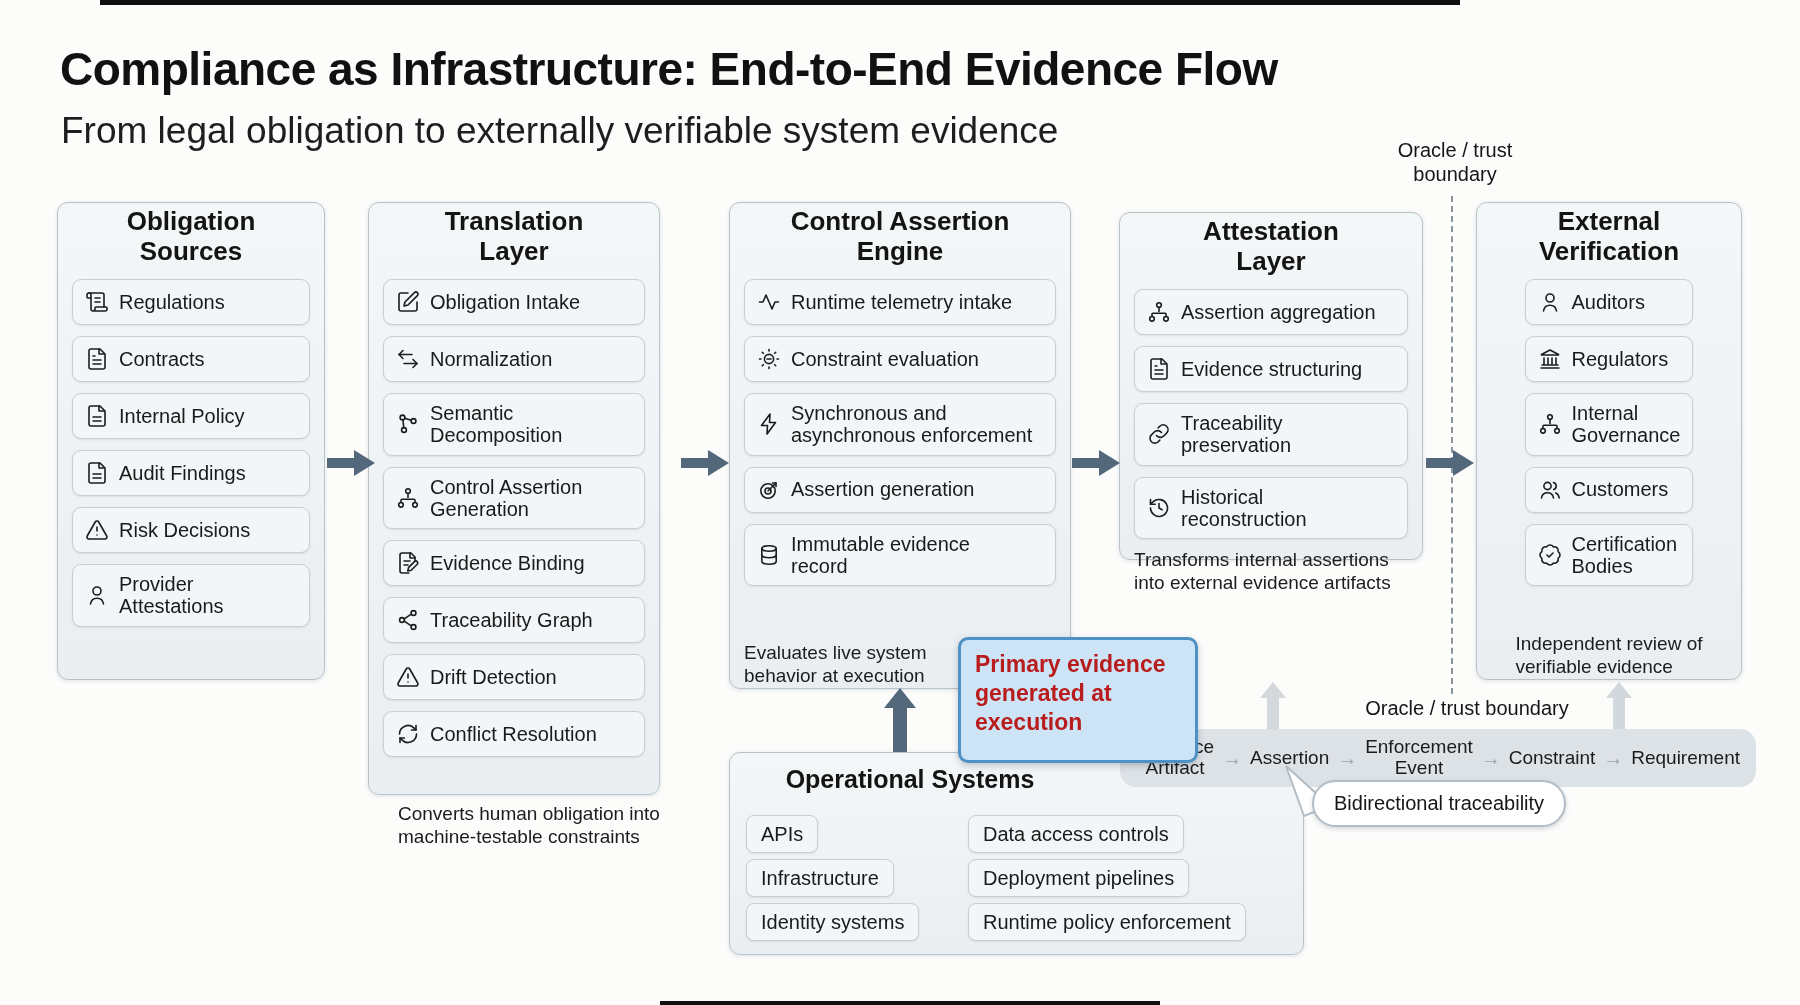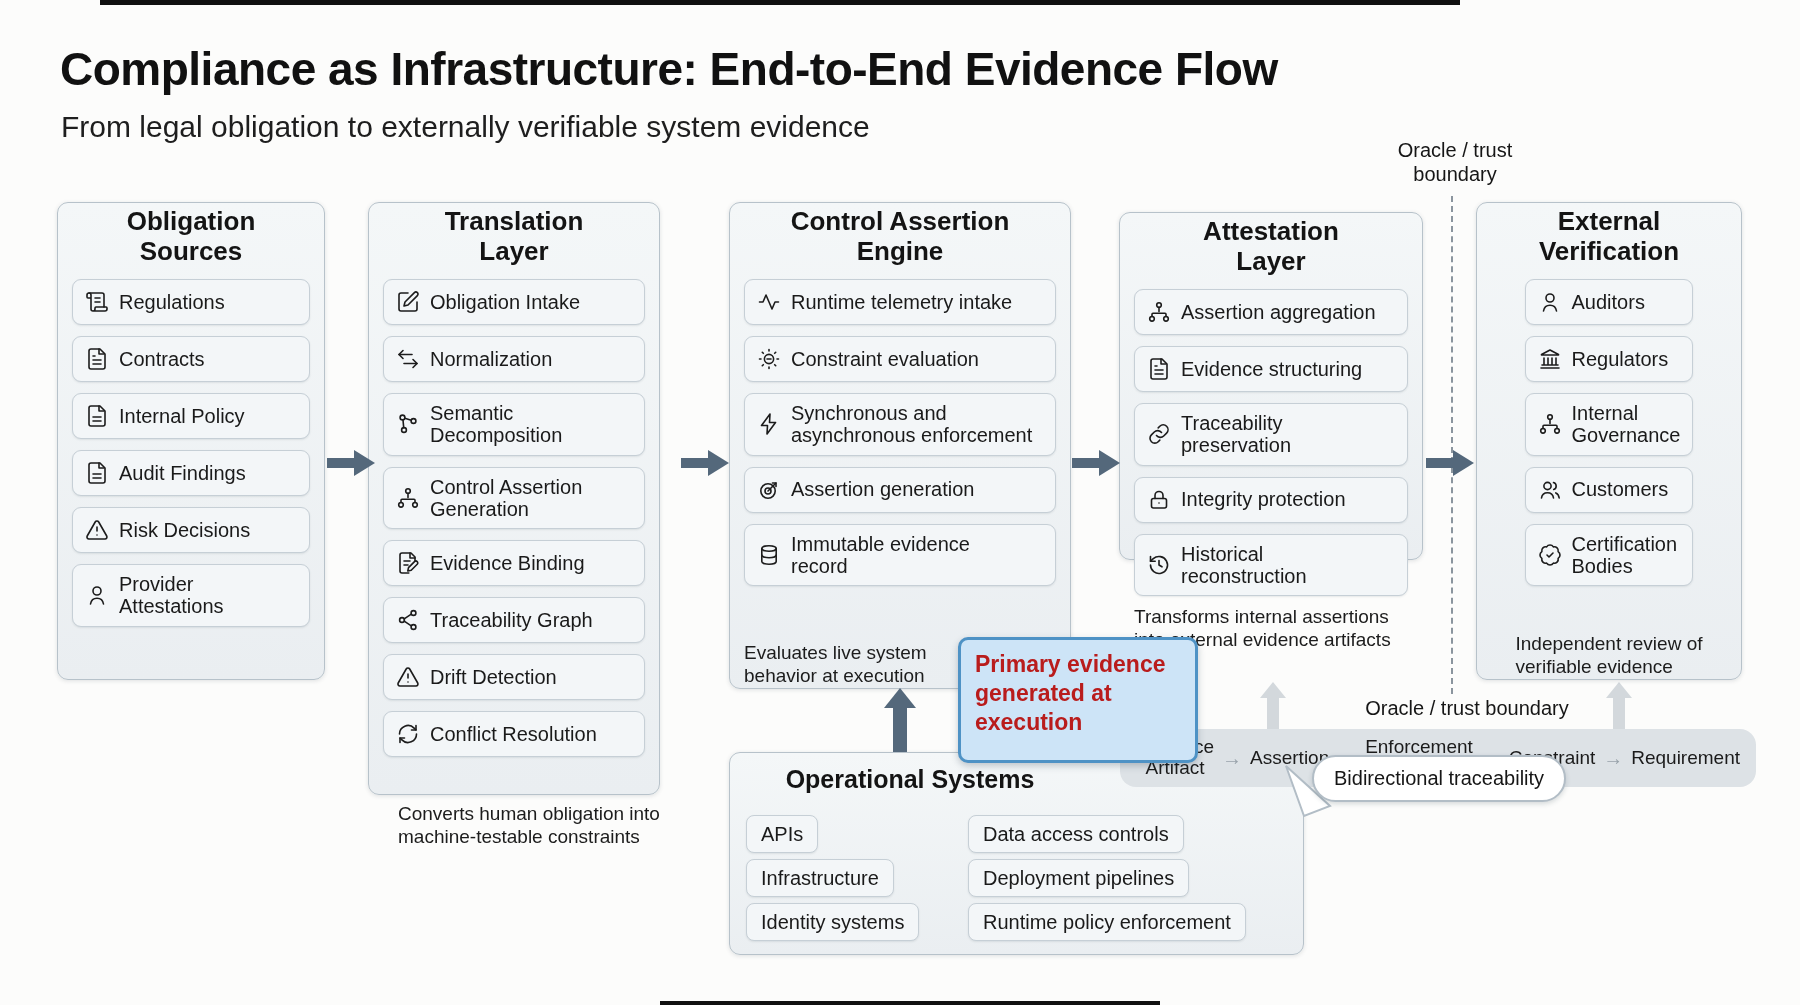--- a/index.html
+++ b/index.html
@@ -12,21 +12,21 @@
   }
   .strip{position:absolute;background:#101010;}
   .strip.top{left:100px;top:0;width:1360px;height:5px;}
   .strip.bottom{left:660px;bottom:0;width:500px;height:4px;}
 
   .page-title{
     position:absolute;left:60px;top:42px;font-size:46px;font-weight:bold;
     letter-spacing:-0.5px;color:#111;white-space:nowrap;
   }
   .page-subtitle{
-    position:absolute;left:61px;top:110px;font-size:30px;color:#1e1e1e;white-space:nowrap;
+    position:absolute;left:61px;top:110px;font-size:37px;color:#1e1e1e;white-space:nowrap;
   }
 
   .col{
     position:absolute;border:1.5px solid #b7c2ca;border-radius:11px;
     background:linear-gradient(180deg,#f4f7f8 0%,#eaeef1 100%);
     box-shadow:0 1px 4px rgba(40,60,70,.14);
     display:flex;flex-direction:column;padding:0 14px;z-index:2;
   }
   .col-title{
     font-size:26px;font-weight:bold;text-align:center;line-height:1.15;
@@ -98,21 +98,21 @@
   .chain-arrow{font-size:20px;color:#98a2aa;padding:0 2px;}
 
   .dashed-line{position:absolute;left:1451px;top:196px;height:498px;width:0;
     border-left:2px dashed #8b959e;z-index:1;}
   .boundary-top{position:absolute;left:1355px;top:138px;width:200px;text-align:center;
     font-size:20px;line-height:1.2;color:#161616;}
   .boundary-bottom{position:absolute;left:1352px;top:697px;width:230px;text-align:center;
     font-size:20px;color:#161616;white-space:nowrap;}
 
   .bubble{
-    position:absolute;left:1312px;top:755px;padding:10px 20px;border-radius:26px;
+    position:absolute;left:1312px;top:780px;padding:10px 20px;border-radius:26px;
     background:#ffffff;border:2px solid #b2bdc6;font-size:20px;color:#161616;
     box-shadow:0 2px 5px rgba(40,60,70,.18);z-index:5;white-space:nowrap;
   }
   .bubble-tail{position:absolute;left:1268px;top:760px;z-index:4;}
 </style>
 </head>
 <body>
 
 <div class="canvas">
 
@@ -363,30 +363,20 @@
         </div>
         <div class="chip">
           <span class="chip-icon">
             <svg viewBox="0 0 24 24" fill="none" stroke="currentColor" stroke-width="1.6" stroke-linecap="round" stroke-linejoin="round">
               <path d="M9.5 13.5a4.8 4.8 0 0 0 7.2.5l2.9-2.9a4.8 4.8 0 0 0-6.8-6.8l-1.6 1.6"></path>
               <path d="M14.5 10.5a4.8 4.8 0 0 0-7.2-.5l-2.9 2.9a4.8 4.8 0 0 0 6.8 6.8l1.6-1.6"></path>
             </svg>
           </span>
           <span class="chip-label">Traceability
 preservation</span>
-        </div>
-        <div class="chip">
-          <span class="chip-icon">
-            <svg viewBox="0 0 24 24" fill="none" stroke="currentColor" stroke-width="1.6" stroke-linecap="round" stroke-linejoin="round">
-              <rect x="4.5" y="10.5" width="15" height="9.5" rx="2"></rect>
-              <path d="M8 10.5v-3a4 4 0 0 1 8 0v3"></path>
-              <path d="M12 15v.01"></path>
-            </svg>
-          </span>
-          <span class="chip-label">Integrity protection</span>
         </div>
         <div class="chip">
           <span class="chip-icon">
             <svg viewBox="0 0 24 24" fill="none" stroke="currentColor" stroke-width="1.6" stroke-linecap="round" stroke-linejoin="round">
               <path d="M3.5 12a8.5 8.5 0 1 0 2.8-6.3L3.5 8.2"></path>
               <path d="M3.5 3.5v4.7h4.7"></path>
               <path d="M12 7.5V12l3 1.8"></path>
             </svg>
           </span>
           <span class="chip-label">Historical

